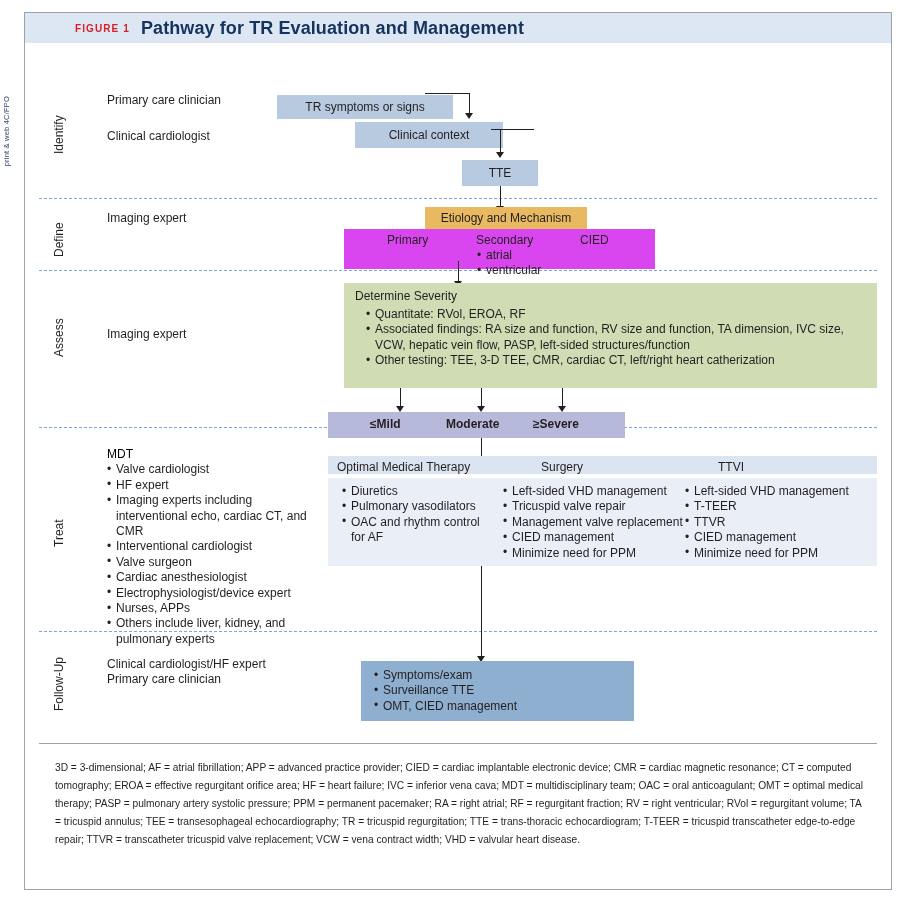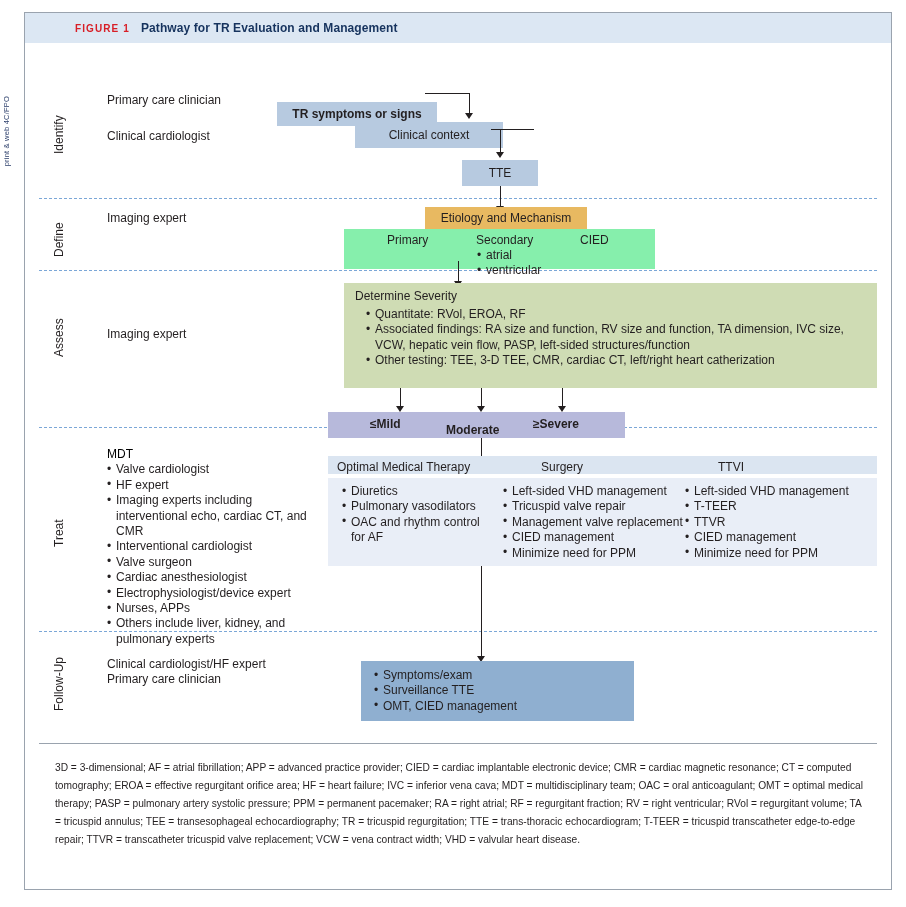--- a/index.html
+++ b/index.html
@@ -29,21 +29,21 @@
   
   .titlebar {
     position: absolute; left: 0; top: 0; width: 866px; height: 30px;
     background: #dce7f3; display: flex; align-items: center;
   }
   .fignum {
     color: #d81e26; font-size: 10px; font-weight: bold;
     letter-spacing: 1.1px; margin-left: 24px; padding-left: 26px;
   }
   .figtitle {
-    color: #16335e; font-size: 12px; font-weight: bold;
+    color: #16335e; font-size: 18px; font-weight: bold;
     margin-left: 11px; letter-spacing: .1px;
   }
 
   
   .canvas { position: absolute; left: 0; top: 30px; width: 866px; height: 700px; }
 
   
   .divider {
     position: absolute; left: 14px; width: 838px; height: 0;
     border-top: 1.4px dashed #7ba7d7;
@@ -59,21 +59,21 @@
 
   
   .role {
     position: absolute; font-size: 12px; color: #231f20; white-space: nowrap;
   }
 
   
   .box { position: absolute; font-size: 12px; color: #231f20; }
   .box-blue   { background: #b7cae0; }
   .box-amber  { background: #e8b961; }
-  .box-peach  { background: #86efac; }
+  .box-peach  { background: #d946ef; }
   .box-green  { background: #cfdcb4; }
   .box-purple { background: #b7b9db; }
   .box-lblue  { background: #e9eef7; }
   .box-hdr    { background: #dbe5f1; }
   .box-steel  { background: #8fafd0; }
 
   .ctr { display: flex; align-items: center; justify-content: center; text-align: center; }
 
   .bold { font-weight: bold; text-align: center; }
 
@@ -132,21 +132,21 @@
 
       <div class="stage" style="left:27px; top:62px;  height:60px;">Identify</div>
       <div class="stage" style="left:27px; top:174px; height:46px;">Define</div>
       <div class="stage" style="left:27px; top:272px; height:46px;">Assess</div>
       <div class="stage" style="left:27px; top:470px; height:40px;">Treat</div>
       <div class="stage" style="left:27px; top:608px; height:66px;">Follow-Up</div>
 
       <div class="role" style="left:82px; top:50px;">Primary care clinician</div>
       <div class="role" style="left:82px; top:86px;">Clinical cardiologist</div>
 
-      <div class="box box-blue ctr" style="left:252px; top:59px; width:160px; height:24px;font-weight:bold;">TR symptoms or signs</div>
+      <div class="box box-blue ctr" style="left:252px; top:52px; width:176px; height:24px;">TR symptoms or signs</div>
 
       <div class="box box-blue ctr" style="left:330px; top:79px; width:148px; height:26px;">Clinical context</div>
 
       <div class="box box-blue ctr" style="left:437px; top:117px; width:76px; height:26px;">TTE</div>
 
       <div class="hline" style="left:400px; top:50px; width:44px;"></div>
       <div class="vline" style="left:444px; top:50px; height:21px;"></div>
       <div class="ahead" style="left:440px; top:70px;"></div>
 
       <div class="hline" style="left:466px; top:86px; width:43px;"></div>
@@ -186,21 +186,21 @@
 
       <div class="vline" style="left:375px; top:345px; height:20px;"></div>
       <div class="ahead" style="left:371px; top:363px;"></div>
       <div class="vline" style="left:456px; top:345px; height:20px;"></div>
       <div class="ahead" style="left:452px; top:363px;"></div>
       <div class="vline" style="left:537px; top:345px; height:20px;"></div>
       <div class="ahead" style="left:533px; top:363px;"></div>
 
       <div class="box box-purple" style="left:303px; top:369px; width:297px; height:26px;">
         <span class="bold" style="position:absolute; left:42px; top:5px;">≤Mild</span>
-        <span class="bold" style="position:absolute; left:118px; top:11px;">Moderate</span>
+        <span class="bold" style="position:absolute; left:118px; top:5px;">Moderate</span>
         <span class="bold" style="position:absolute; left:205px; top:5px;">≥Severe</span>
       </div>
 
       <div class="vline" style="left:456px; top:395px; height:20px;"></div>
       <div class="ahead" style="left:452px; top:413px;"></div>
 
       <div style="position:absolute; left:82px; top:404px; width:215px;">
         <div style="font-size:12px; line-height:15.4px;">MDT</div>
         <ul class="bl">
           <li>Valve cardiologist</li>

